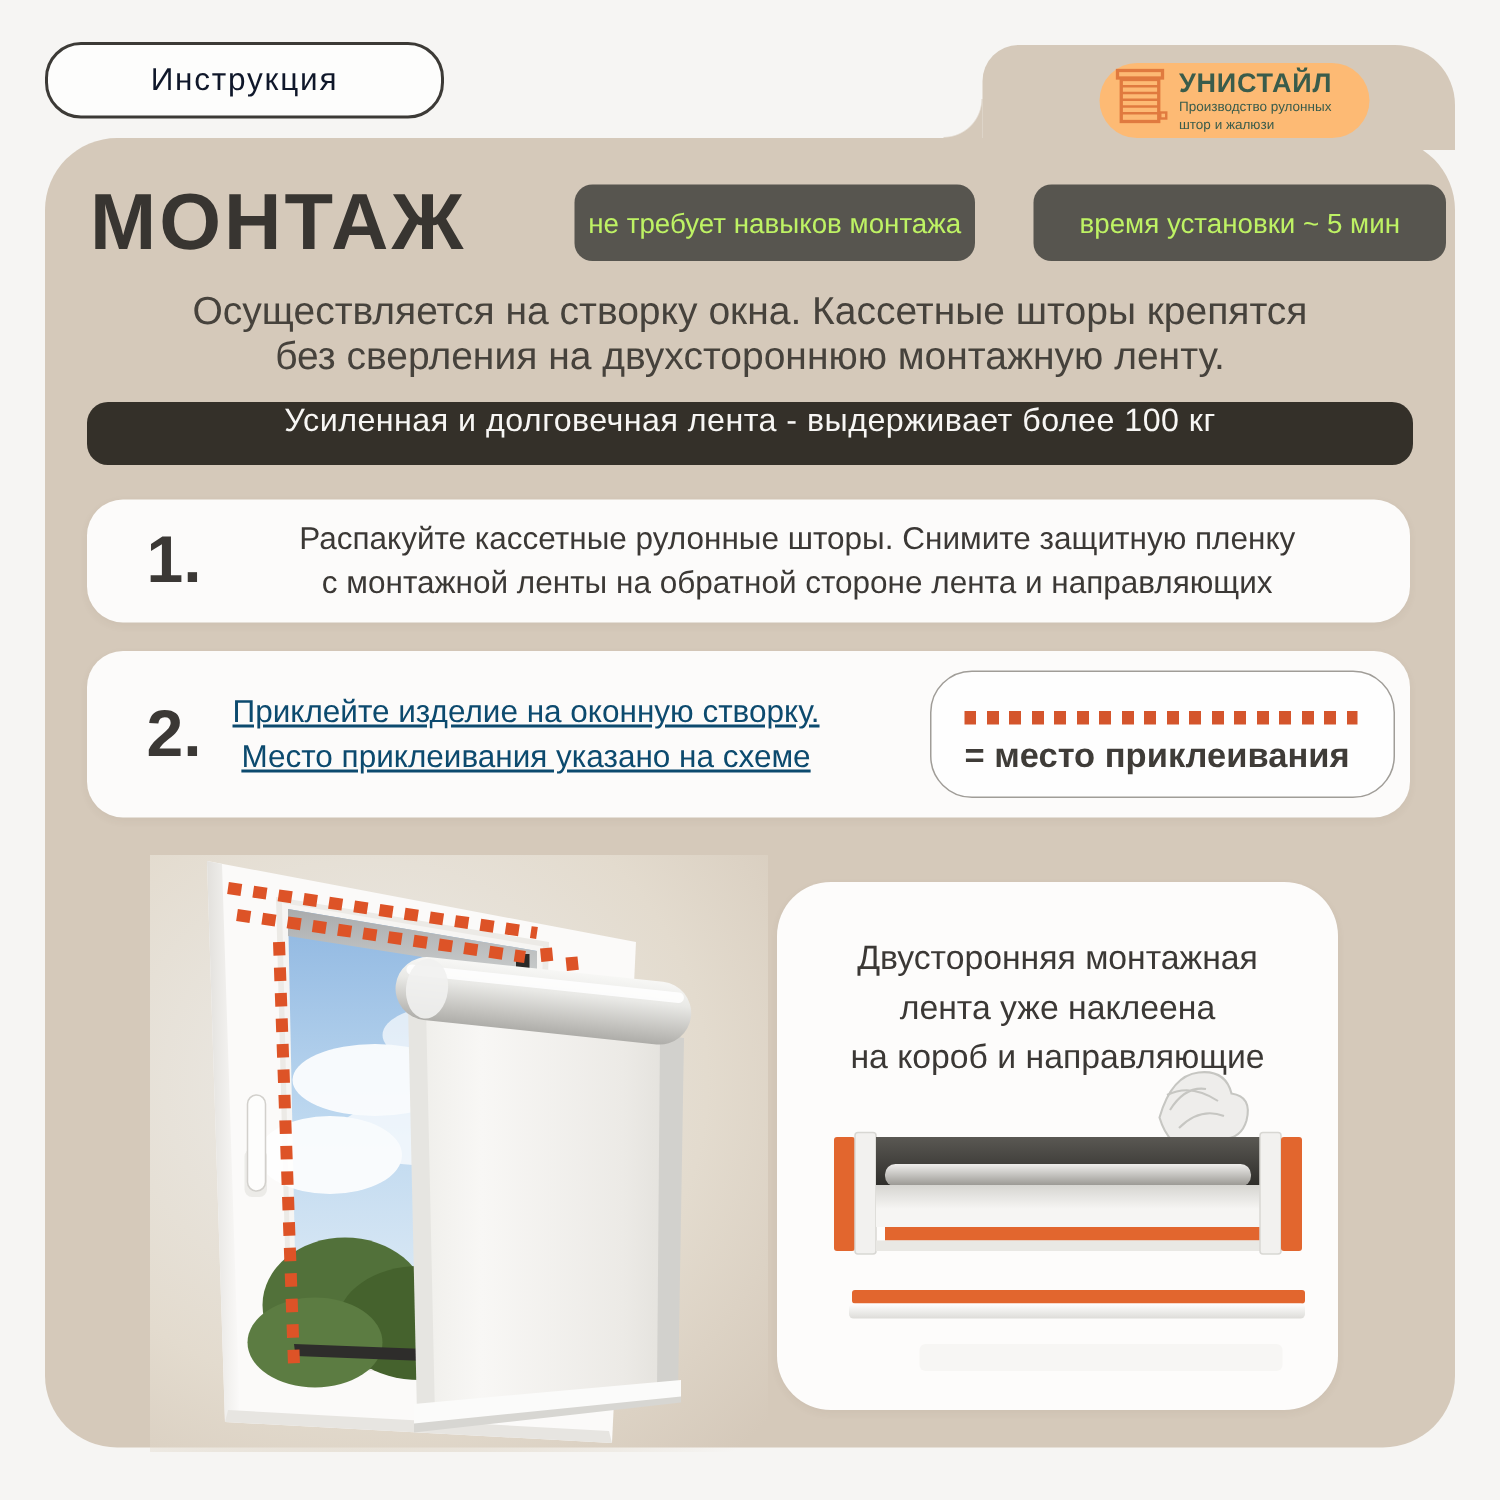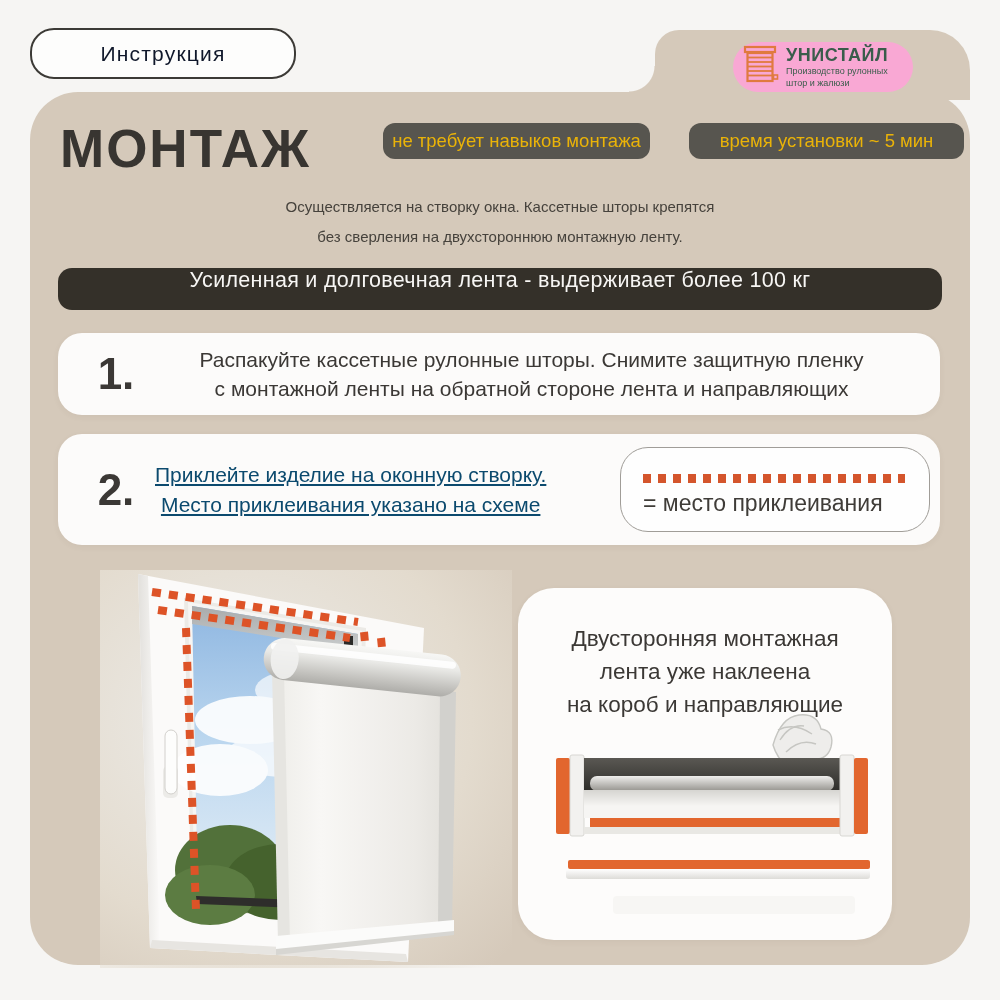--- a/index.html
+++ b/index.html
@@ -26,40 +26,40 @@
   }
   .logo-tab{
     left:655px;top:30px;width:315px;height:70px;
     background:#d5c9ba;border-radius:24px 40px 0 0;
   }
   .tab-fillet{
     left:629px;top:66px;width:26px;height:26px;
     background:radial-gradient(circle 26px at 0 0, #f6f5f3 0 96%, #d5c9ba 100%);
   }
   .logo-pill{
-    left:733px;top:42px;width:180px;height:50px;background:#f9a8d4;border-radius:25px;
+    left:733px;top:42px;width:180px;height:50px;background:#fdba74;border-radius:25px;
     display:flex;align-items:center;gap:7px;padding:0 10px;box-sizing:border-box;
   }
   .logo-text{display:flex;flex-direction:column;line-height:1;}
   .logo-title{font-size:18px;font-weight:800;color:#3a5c4b;letter-spacing:.5px;}
   .logo-sub{font-size:9px;font-weight:400;color:#3a5c4b;line-height:10.5px;margin-top:2px;}
 
   .heading{
     left:60px;top:118px;font-size:53px;font-weight:800;letter-spacing:2px;color:#383531;
   }
   .badge{
-    height:36px;background:#57554f;border-radius:12px;color:#eab308;
+    height:51px;background:#57554f;border-radius:12px;color:#bef264;
     display:flex;align-items:center;justify-content:center;font-size:18.5px;
   }
   .badge1{left:383px;top:123px;width:267px;}
   .badge2{left:689px;top:123px;width:275px;}
 
   .intro{
     left:80px;top:192px;width:840px;text-align:center;
-    font-size:15px;line-height:30px;color:#46423c;
+    font-size:26px;line-height:30px;color:#46423c;
   }
 
   .banner{
     left:58px;top:268px;width:884px;height:42px;background:#343029;border-radius:14px;
     display:flex;justify-content:center;
     color:#f7f6f4;font-size:21.5px;letter-spacing:.3px;
   }
 
   .step-card{
     left:58px;width:882px;background:#fcfbfa;border-radius:24px;
@@ -81,21 +81,21 @@
   }
   .glue-box{
     left:620px;top:447px;width:310px;height:85px;box-sizing:border-box;
     background:#fefefe;border:1.5px solid #a09d98;border-radius:28px;
   }
   .glue-dash{
     position:absolute;left:22px;right:24px;top:26px;height:9px;
     background:repeating-linear-gradient(to right,#d4552c 0 8px, transparent 8px 15px);
   }
   .glue-label{
-    position:absolute;left:22px;top:42px;font-size:23px;color:#3f3c38;
+    position:absolute;left:22px;top:42px;font-size:23px;color:#3f3c38;font-weight:bold;
   }
 
   
   .photo{
     left:100px;top:570px;width:412px;height:398px;
     background:radial-gradient(ellipse at 35% 38%, #edece9 0%, #e3dbce 60%, rgba(213,201,186,0) 96%);
   }
 
   
   .note-card{

